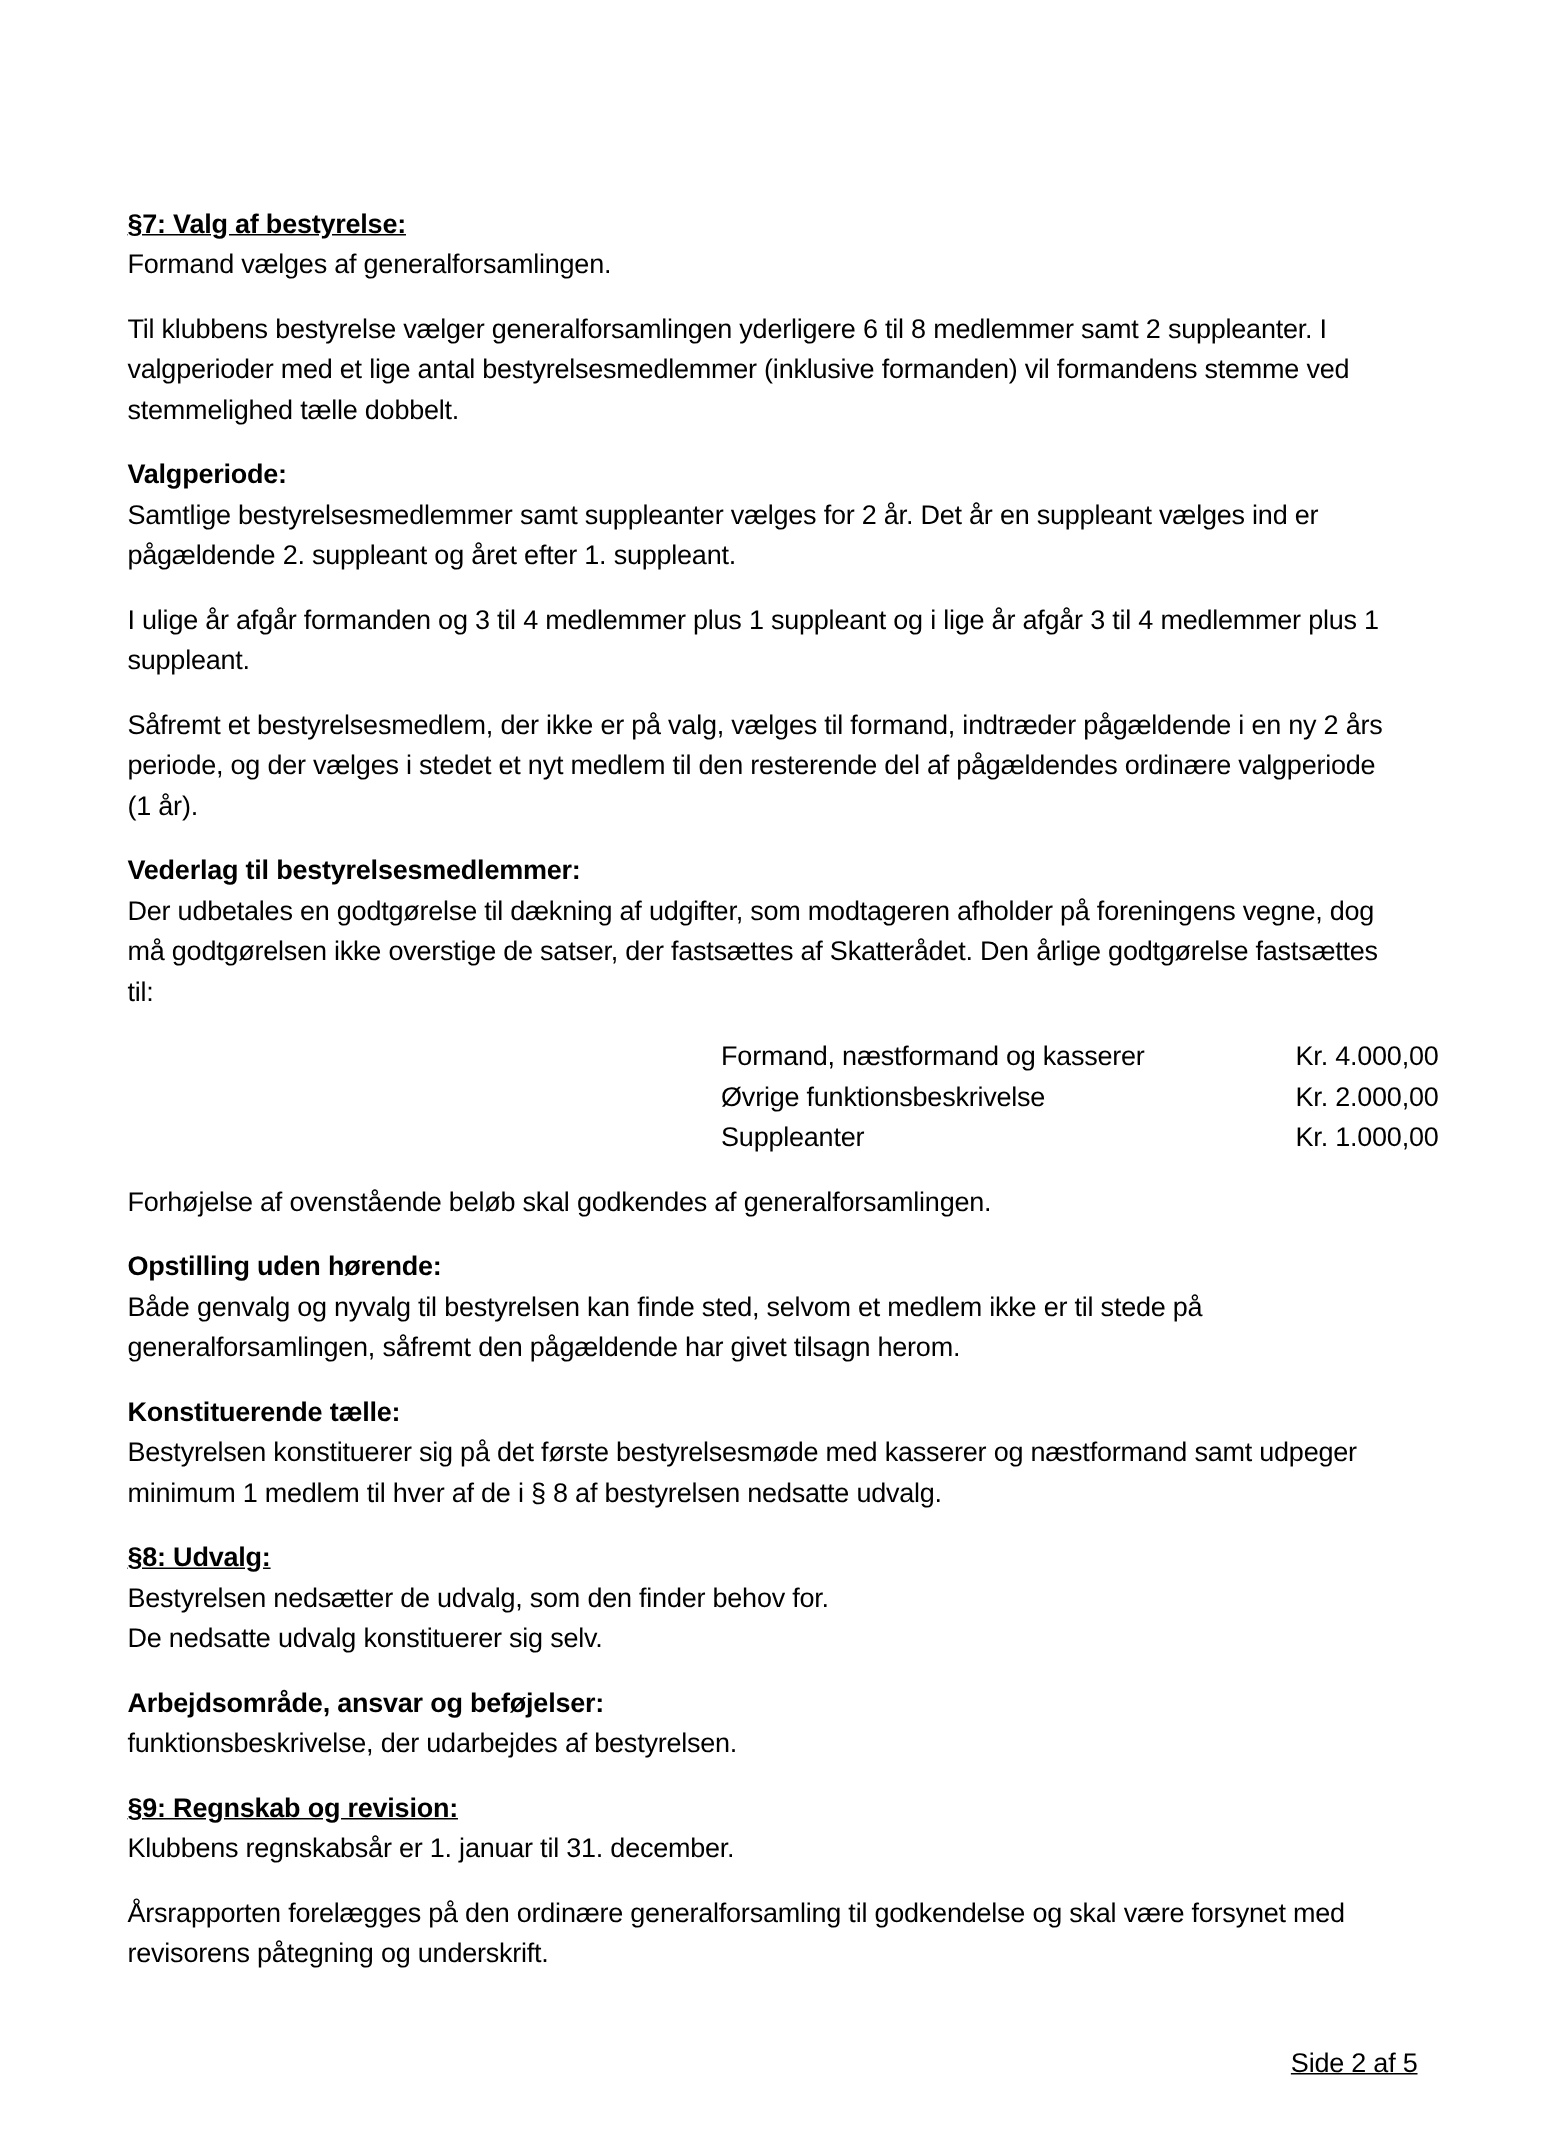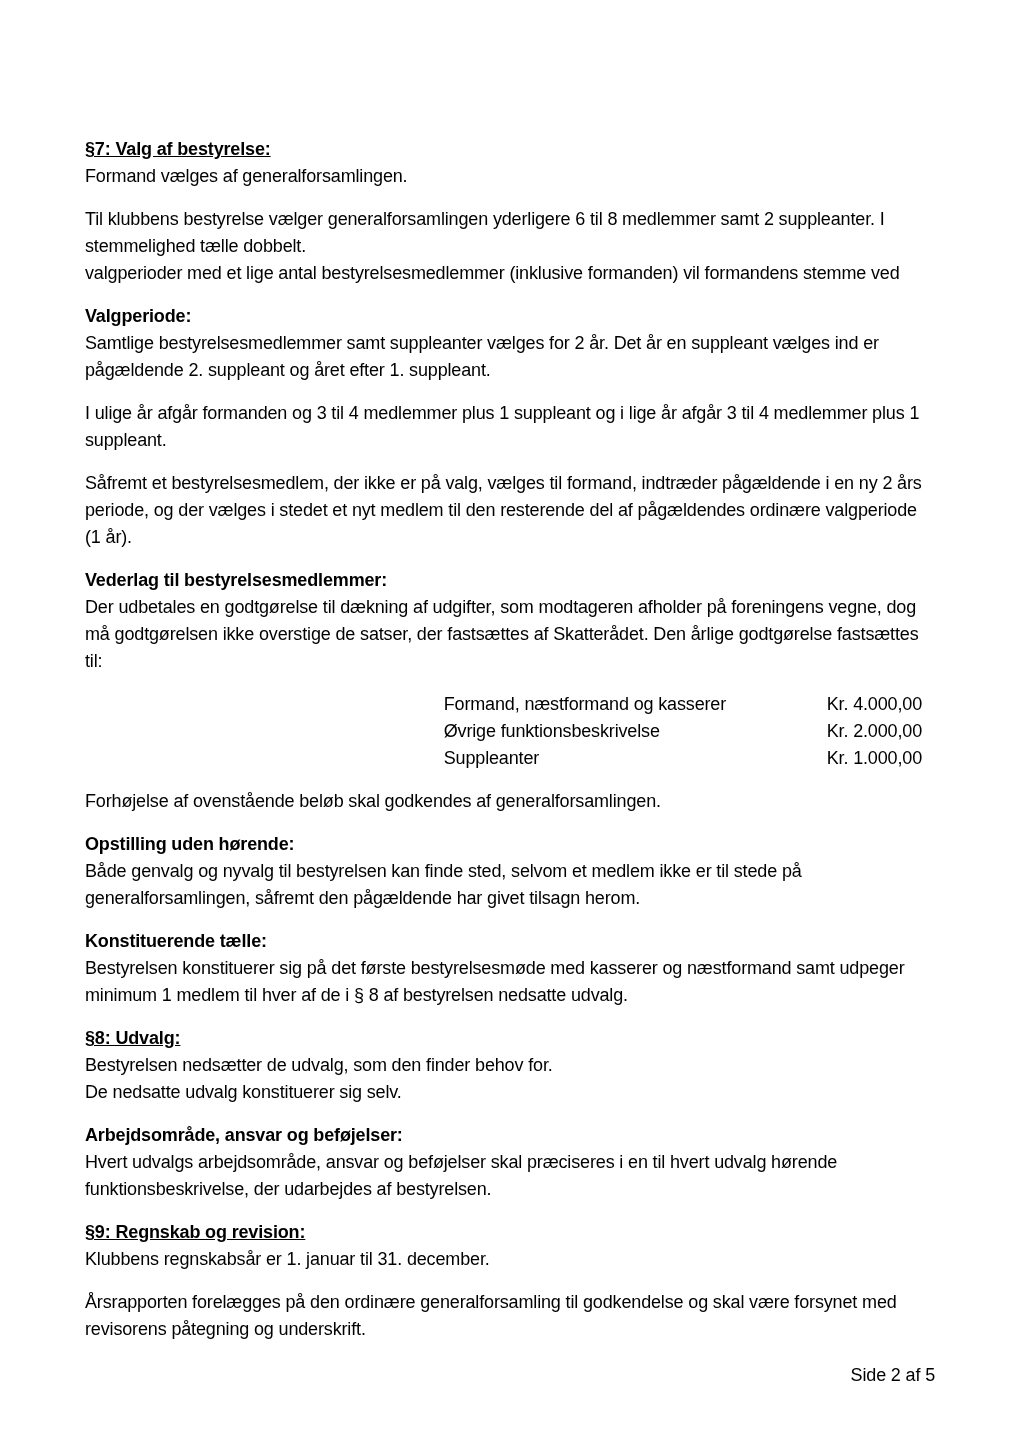--- a/index.html
+++ b/index.html
@@ -13,21 +13,21 @@
     height: 1434px;
     background: #ffffff;
     color: #000000;
     font-family: "Liberation Sans", sans-serif;
     font-size: 18px;
     line-height: 27px;
     letter-spacing: -0.15px;
     overflow: hidden;
   }
   .content {
-    padding: 136px 108px 0 85px;
+    padding: 136px 71px 0 85px;
   }
   .block {
     margin-bottom: 16px;
   }
   .heading-section {
     font-weight: bold;
     text-decoration: underline;
     white-space: nowrap;
   }
   .heading-sub {
@@ -42,37 +42,38 @@
     white-space: nowrap;
     justify-content: flex-end;
   }
   .comp-label {
     width: 383px;
     flex: none;
   }
   .footer {
     position: absolute;
     top: 1362px;
-    right: 95px;
+    right: 85px;
     white-space: nowrap;
+    text-decoration: underline;
   }
 </style>
 </head>
 <body>
 
 <div class="page">
   <div class="content" id="doc-content">
       <div class="block">
         <div class="heading-section">§7: Valg af bestyrelse:</div>
         <div class="line">Formand vælges af generalforsamlingen.</div>
       </div>
       <div class="block">
         <div class="line">Til klubbens bestyrelse vælger generalforsamlingen yderligere 6 til 8 medlemmer samt 2 suppleanter. I</div>
+        <div class="line">valgperioder med et lige antal bestyrelsesmedlemmer (inklusive formanden) vil formandens stemme ved</div>
         <div class="line">stemmelighed tælle dobbelt.</div>
-        <div class="line">valgperioder med et lige antal bestyrelsesmedlemmer (inklusive formanden) vil formandens stemme ved</div>
       </div>
       <div class="block">
         <div class="heading-sub">Valgperiode:</div>
         <div class="line">Samtlige bestyrelsesmedlemmer samt suppleanter vælges for 2 år. Det år en suppleant vælges ind er</div>
         <div class="line">pågældende 2. suppleant og året efter 1. suppleant.</div>
       </div>
       <div class="block">
         <div class="line">I ulige år afgår formanden og 3 til 4 medlemmer plus 1 suppleant og i lige år afgår 3 til 4 medlemmer plus 1</div>
         <div class="line">suppleant.</div>
       </div>
@@ -114,21 +115,20 @@
         <div class="line">Bestyrelsen konstituerer sig på det første bestyrelsesmøde med kasserer og næstformand samt udpeger</div>
         <div class="line">minimum 1 medlem til hver af de i § 8 af bestyrelsen nedsatte udvalg.</div>
       </div>
       <div class="block">
         <div class="heading-section">§8: Udvalg:</div>
         <div class="line">Bestyrelsen nedsætter de udvalg, som den finder behov for.</div>
         <div class="line">De nedsatte udvalg konstituerer sig selv.</div>
       </div>
       <div class="block">
         <div class="heading-sub">Arbejdsområde, ansvar og beføjelser:</div>
-        <div class="line">Hvert udvalgs arbejdsområde, ansvar og beføjelser skal præciseres i en til hvert udvalg hørende</div>
         <div class="line">funktionsbeskrivelse, der udarbejdes af bestyrelsen.</div>
       </div>
       <div class="block">
         <div class="heading-section">§9: Regnskab og revision:</div>
         <div class="line">Klubbens regnskabsår er 1. januar til 31. december.</div>
       </div>
       <div class="block">
         <div class="line">Årsrapporten forelægges på den ordinære generalforsamling til godkendelse og skal være forsynet med</div>
         <div class="line">revisorens påtegning og underskrift.</div>
       </div>

